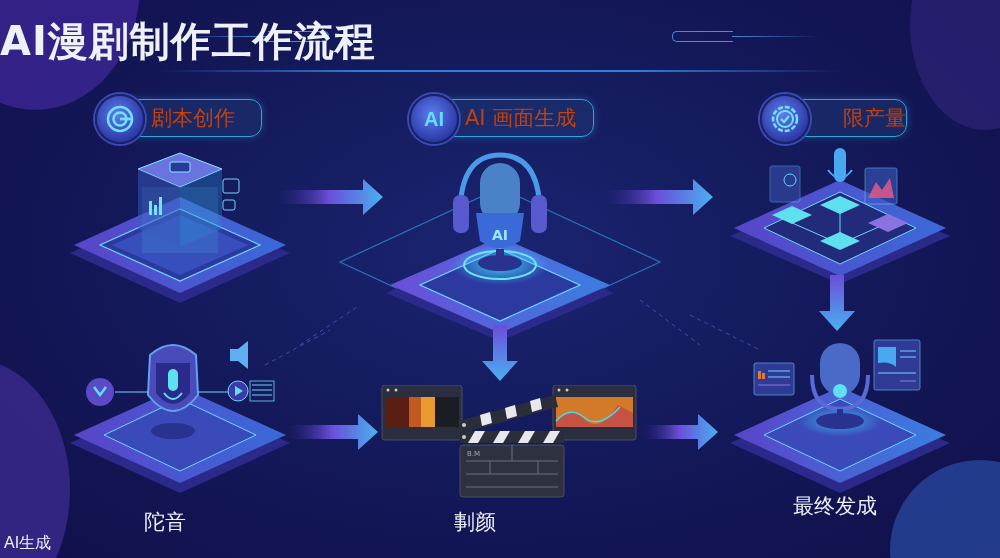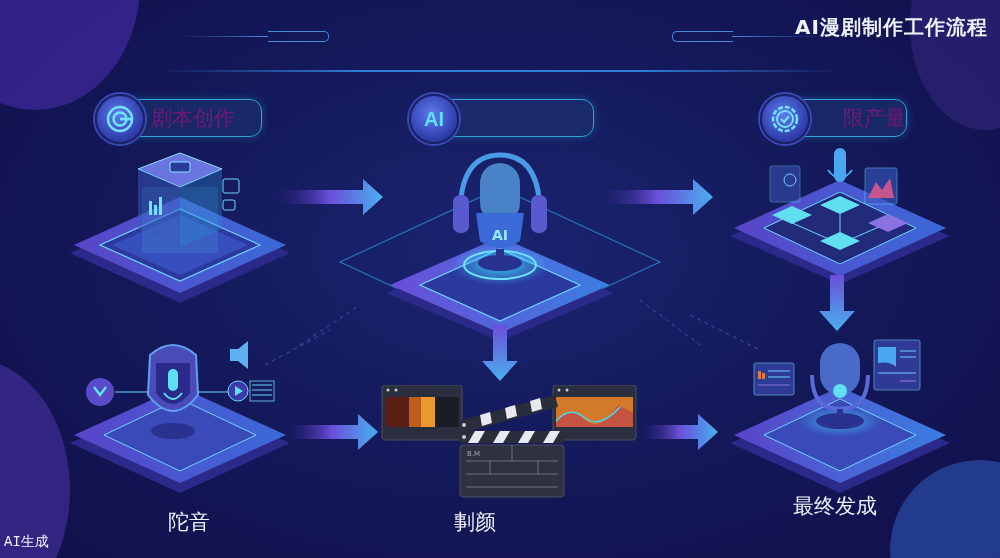--- a/index.html
+++ b/index.html
@@ -5,41 +5,41 @@
   html,body{margin:0;padding:0;}
   body{width:1000px;height:558px;overflow:hidden;position:relative;
     background:radial-gradient(ellipse at 50% 45%,#1a2470 0%,#141a5c 45%,#110f4a 100%);
     font-family:"Liberation Sans","DejaVu Sans",sans-serif;color:#e8ecf6;}
   .blob{position:absolute;border-radius:50%;}
   .blob-tl{left:-70px;top:-140px;width:210px;height:250px;background:#3a2590;opacity:.85;}
   .blob-tr{right:-60px;top:-80px;width:150px;height:210px;background:#2e2478;opacity:.7;}
   .blob-bl{left:-120px;top:360px;width:190px;height:260px;background:#3b2a8e;opacity:.8;}
   .blob-br{right:-70px;top:460px;width:180px;height:180px;background:#2a4aa0;opacity:.75;}
   .title-wrap{position:absolute;left:0;top:0;width:1000px;height:72px;}
-  .title{position:absolute;left:0;right:12px;top:14px;text-align:right;font-size:20px;font-weight:bold;color:#eef1f8;letter-spacing:1px;
+  .title{position:absolute;left:0;right:12px;top:14px;text-align:left;font-size:40px;font-weight:bold;color:#eef1f8;letter-spacing:1px;
     font-family:"DejaVu Sans",sans-serif;}
   .title-deco{position:absolute;top:31px;width:60px;height:9px;border:1.5px solid #4a8ad8;border-radius:5px;}
   .title-deco.left{left:268px;border-left:none;border-radius:0 5px 5px 0;}
   .title-deco.right{left:672px;border-right:none;border-radius:5px 0 0 5px;}
   .title-line{position:absolute;height:1px;top:36px;}
   .title-line.l{left:180px;width:88px;background:linear-gradient(90deg,transparent,#4a8ad8);}
   .title-line.r{left:732px;width:88px;background:linear-gradient(90deg,#4a8ad8,transparent);}
   .title-underline{position:absolute;left:160px;width:680px;top:70px;height:2px;background:linear-gradient(90deg,transparent,#2f7fd8 30%,#2f7fd8 70%,transparent);}
 
   .pill{position:absolute;height:36px;border:1.5px solid #2fa4d8;border-radius:12px;background:rgba(30,60,120,.45);
     display:flex;align-items:center;box-shadow:0 0 8px rgba(47,164,216,.35);}
   .pill .badge{position:absolute;left:-14px;top:-6px;width:46px;height:46px;border-radius:50%;
     background:radial-gradient(circle at 45% 40%,#5f7cf0,#2d3ba8 70%);border:2px solid #1c2266;box-shadow:0 0 0 2px #3a4ab8;
     display:flex;align-items:center;justify-content:center;}
-  .pill .label{margin-left:42px;font-size:21px;color:#701a75;font-family:"DejaVu Sans",sans-serif;white-space:nowrap;}
+  .pill .label{margin-left:42px;font-size:21px;color:#c2410c;font-family:"DejaVu Sans",sans-serif;white-space:nowrap;}
   .badge-ai{font-weight:bold;font-size:20px;color:#5fe0ff;}
 
   .platform{position:absolute;}
   .bottom-label{position:absolute;font-size:21px;color:#eef1f8;font-family:"DejaVu Sans",sans-serif;text-align:center;}
-  .footer{position:absolute;left:4px;top:533px;font-size:14px;color:#eef1f8;font-family:Liberation Mono, monospace;}
+  .footer{position:absolute;left:4px;top:533px;font-size:16px;color:#eef1f8;font-family:Liberation Sans, sans-serif;}
   .arrow{position:absolute;}
 </style>
 </head>
 <body>
 
 <div class="blob blob-tl"></div>
 <div class="blob blob-tr"></div>
 <div class="blob blob-bl"></div>
 <div class="blob blob-br"></div>
 
@@ -103,20 +103,21 @@
         <stop offset="1" stop-color="#4ab0f0"></stop>
       </linearGradient>
     </defs>
   <polygon points="0,15 88,15 88,4 108,22 88,40 88,29 0,29" fill="url(#ar1)"></polygon>
 </svg>
 
 <div class="pill" style="left:422px;top:99px;width:170px;">
   <div class="badge">
     <span class="badge-ai">AI</span>
   </div>
+  <span class="label">AI 画面生成</span>
 </div>
 
 <svg class="platform" style="left:380px;top:145px" width="240" height="200" viewBox="0 0 240 200">
   <defs>
     <linearGradient id="pl2" x1="0" y1="0" x2="1" y2="0">
         <stop offset="0" stop-color="#6a4ed8"></stop>
         <stop offset="1" stop-color="#3a7ee0"></stop>
       </linearGradient>
     <radialGradient id="glow2" cx=".5" cy=".5" r=".5">
         <stop offset="0" stop-color="#3ad8ff" stop-opacity=".9"></stop>
@@ -224,21 +225,21 @@
   <line x1="55" y1="57" x2="88" y2="57" stroke="#6fd6ff" stroke-width="1"></line>
   <polygon points="170,14 178,14 188,6 188,34 178,26 170,26" fill="#5fb0f0"></polygon>
   <circle cx="178" cy="56" r="10" fill="#3a3aa8" stroke="#6fd6ff"></circle>
   <polygon points="175,51 183,56 175,61" fill="#5fe0f0"></polygon>
   <rect x="190" y="46" width="24" height="20" fill="none" stroke="#6fd6ff" stroke-width=".8"></rect>
   <line x1="192" y1="50" x2="212" y2="50" stroke="#6fd6ff"></line>
     <line x1="192" y1="55" x2="212" y2="55" stroke="#6fd6ff"></line>
     <line x1="192" y1="60" x2="212" y2="60" stroke="#6fd6ff"></line>
   <line x1="138" y1="57" x2="168" y2="57" stroke="#6fd6ff" stroke-width="1"></line>
 </svg>
-<div class="bottom-label" style="left:120px;top:508px;width:90px;text-align:right;">陀音</div>
+<div class="bottom-label" style="left:120px;top:508px;width:90px;">陀音</div>
 
 <svg class="arrow" style="left:285px;top:410px" width="95" height="45">
   <defs>
       <linearGradient id="ar5" x1="0" y1="0" x2="1" y2="0">
         <stop offset="0" stop-color="#2a1e7a" stop-opacity="0"></stop>
         <stop offset=".5" stop-color="#6a4ed8"></stop>
         <stop offset="1" stop-color="#4ab0f0"></stop>
       </linearGradient>
     </defs>
   <polygon points="0,15 73,15 73,4 93,22 73,40 73,29 0,29" fill="url(#ar5)"></polygon>

